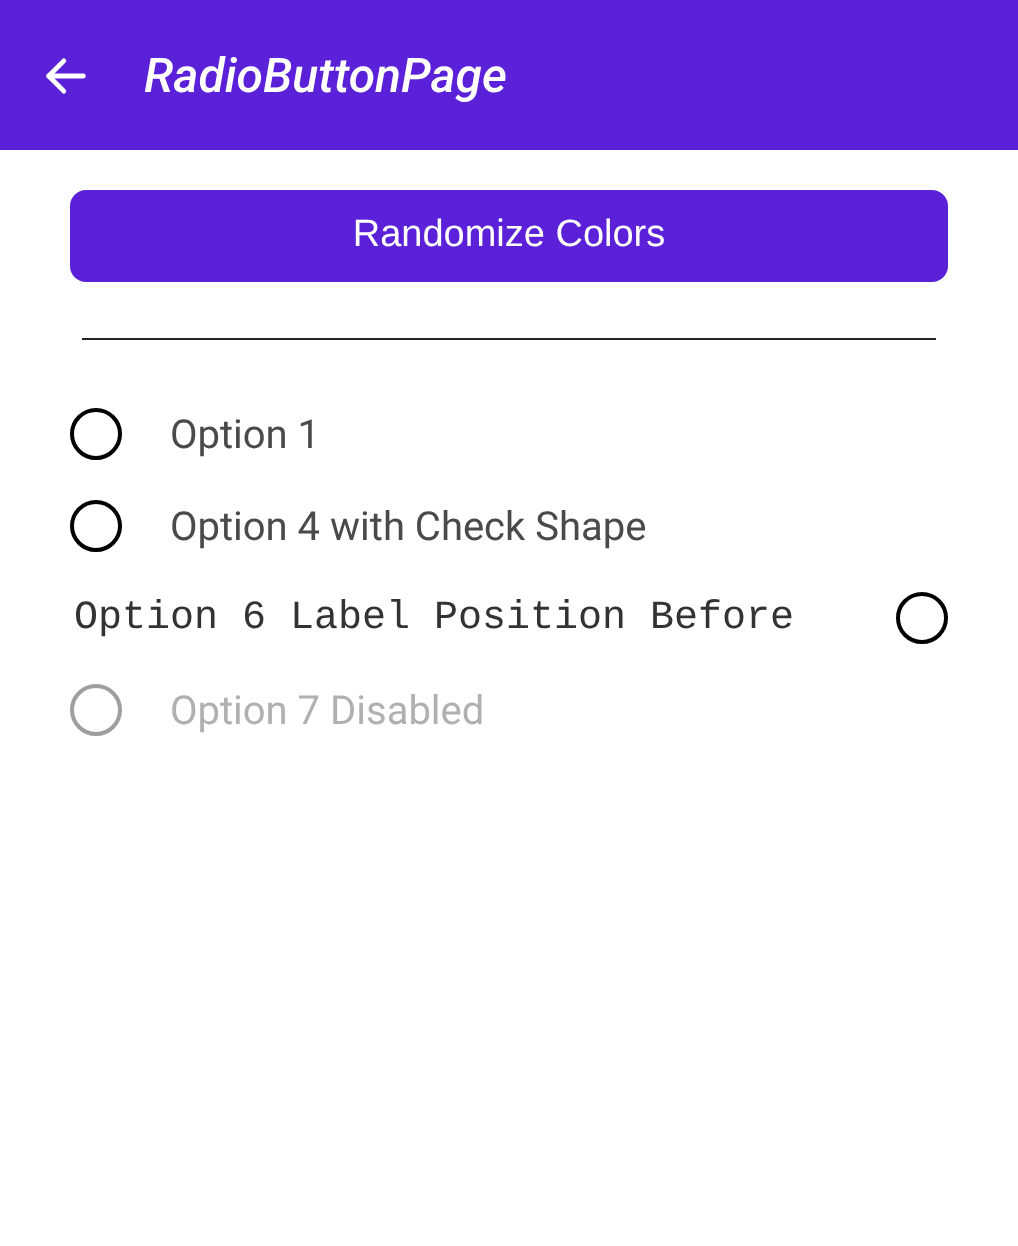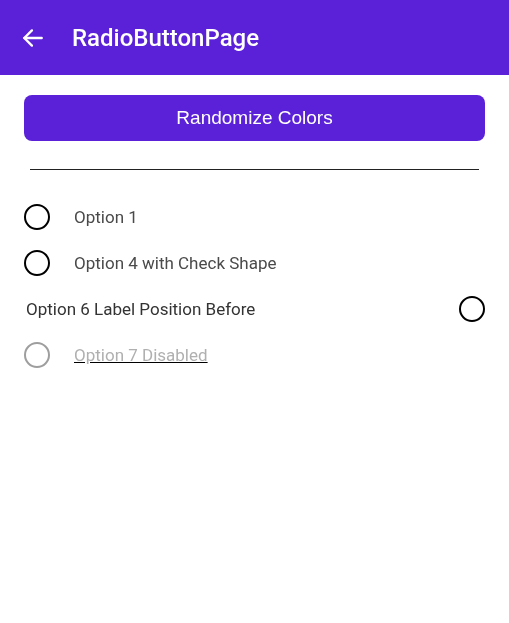--- a/index.html
+++ b/index.html
@@ -7,22 +7,22 @@
   .appbar {
     background: #5b21d8;
     height: 75px;
     display: flex;
     align-items: center;
     padding: 0 20px;
     gap: 26px;
   }
   .back-icon { color: #fff; display: flex; align-items: center; cursor: pointer; }
   .back-icon svg { width: 26px; height: 26px; }
-  .title { color: #fff; font-size: 24px; font-weight: 500; }
-  .content { padding: 20px 24px; }
+  .title { color: #fff; font-size: 24px; font-weight: 500; font-style: italic; }
+  .content { padding: 20px 35px; }
   .rand-btn {
     width: 100%;
     background: #5b21d8;
     color: #fff;
     border: none;
     border-radius: 8px;
     font-size: 19px;
     font-weight: 400;
     height: 46px;
     cursor: pointer;
@@ -43,25 +43,25 @@
     justify-content: space-between;
     gap: 0;
   }
   .radio-ring {
     width: 26px;
     height: 26px;
     border: 2.5px solid #000;
     border-radius: 50%;
     flex-shrink: 0;
   }
-  .radio-row.disabled { cursor: default; text-decoration: underline; }
+  .radio-row.disabled { cursor: default; }
   .radio-row.disabled .radio-ring { border-color: #9e9e9e; }
-  .radio-label { font-size: 17px; color: #4a4a4a; }
+  .radio-label { font-size: 20px; color: #4a4a4a; }
   .radio-row.disabled .radio-label { color: #b0b0b0; }
-  .radio-row.before .radio-label { color: #333; padding-left: 2px; }
+  .radio-row.before .radio-label { color: #333; padding-left: 2px; font-family: Liberation Mono, monospace; }
 </style>
 </head>
 <body>
 
 <div class="appbar">
   <span class="back-icon">
     <svg viewBox="0 0 24 24" fill="none" stroke="currentColor" stroke-width="2.2" stroke-linecap="round" stroke-linejoin="round">
       <line x1="20" y1="12" x2="4" y2="12"></line>
       <polyline points="11 5 4 12 11 19"></polyline>
     </svg>

